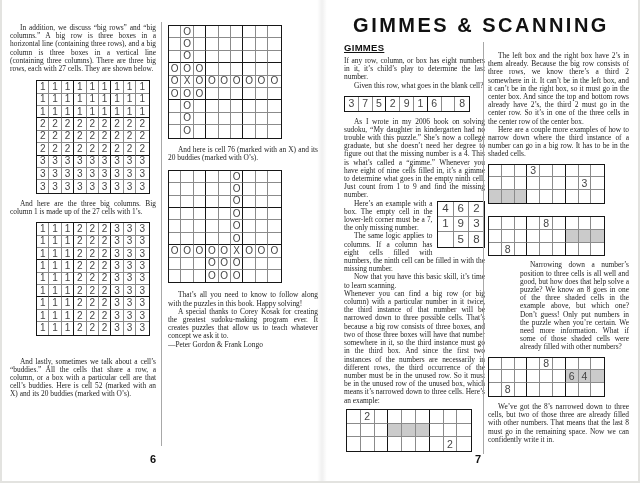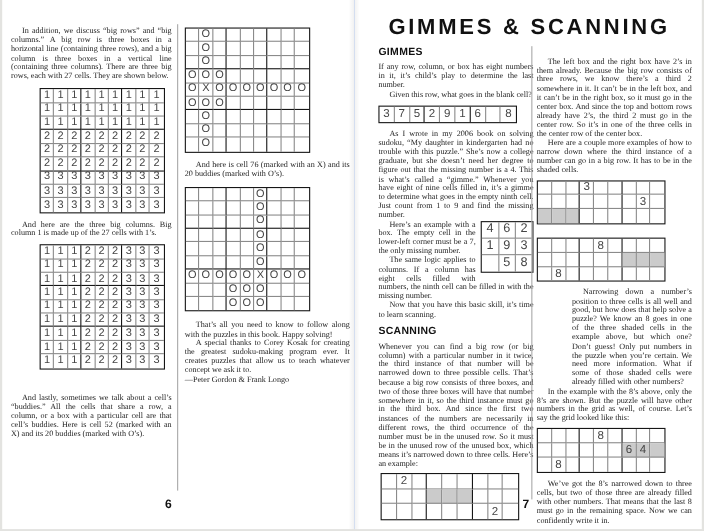--- a/index.html
+++ b/index.html
@@ -15,21 +15,21 @@
   .edge.r{right:0;top:0;width:2px;height:483px;}
   .edge.b{left:0;bottom:0;width:640px;height:2px;}
 
   
   .bt{font-size:7.4px;line-height:8.2px;text-align:justify;margin:0;}
   .ind{text-indent:10px;}
   .sig{text-align:left;padding-right:2px;}
   .h1{font-family:"Liberation Sans",sans-serif;font-weight:bold;font-size:20px;
       letter-spacing:2.5px;text-align:center;margin:0;color:#111;}
   .h2{font-family:"Liberation Sans",sans-serif;font-weight:bold;font-size:9.5px;
-      letter-spacing:.3px;margin:0 0 4px 0;color:#111;}
+      letter-spacing:.3px;margin:0 0 4px 0;color:#111;text-decoration:underline;}
   .pagenum{position:absolute;font-family:"Liberation Sans",sans-serif;font-weight:bold;
       font-size:11px;color:#111;}
 
   
   .lp-col1{position:absolute;left:10px;top:24px;width:146px;}
   .lp-col2{position:absolute;left:168px;top:25px;width:150px;}
   .lp-divider{position:absolute;left:161px;top:22px;width:1px;height:424px;background:#a8a8a8;}
   .rp-col1{position:absolute;left:22px;top:42px;width:141px;}
   .rp-col2{position:absolute;left:166px;top:52px;width:141px;}
   .rp-divider{position:absolute;left:161px;top:42px;width:1px;height:412px;background:#a8a8a8;}
@@ -453,21 +453,20 @@
               <div class="cell lastc">3</div>
               <div class="cell lastr"></div>
               <div class="cell lastr">5</div>
               <div class="cell lastc lastr">8</div>
             </div>
         </div>
         <p class="bt ind">Here’s an example with a box. The empty cell in the lower-left corner must be a 7, the only missing number.</p>
         <p class="bt ind">The same logic applies to columns. If a column has eight cells filled with numbers, the ninth cell can be filled in with the missing number.</p>
       </div>
       <p class="bt ind">Now that you have this basic skill, it’s time to learn scanning.</p>
-      <h2 class="h2" style="margin-top:6px;">SCANNING</h2>
       <p class="bt">Whenever you can find a big row (or big column) with a particular number in it twice, the third instance of that number will be narrowed down to three possible cells. That’s because a big row consists of three boxes, and two of those three boxes will have that number somewhere in it, so the third instance must go in the third box. And since the first two instances of the numbers are necessarily in different rows, the third occurrence of the number must be in the unused row. So it must be in the unused row of the unused box, which means it’s narrowed down to three cells. Here’s an example:</p>
       <div class="sgrid g13 scanex" style="grid-template-columns: repeat(9, var(--cs));">
           <div class="cell"></div>
           <div class="cell">2</div>
           <div class="cell vthick"></div>
           <div class="cell"></div>
           <div class="cell"></div>
           <div class="cell vthick"></div>
           <div class="cell"></div>
           <div class="cell"></div>
@@ -550,21 +549,20 @@
           <div class="cell lastr">8</div>
           <div class="cell vthick lastr"></div>
           <div class="cell lastr"></div>
           <div class="cell lastr"></div>
           <div class="cell vthick lastr"></div>
           <div class="cell lastr"></div>
           <div class="cell lastr"></div>
           <div class="cell lastc lastr"></div>
         </div>
       <p class="bt ind mt5">Narrowing down a number’s position to three cells is all well and good, but how does that help solve a puzzle? We know an 8 goes in one of the three shaded cells in the example above, but which one? Don’t guess! Only put numbers in the puzzle when you’re certain. We need more information. What if some of those shaded cells were already filled with other numbers?</p>
-      <p class="bt ind">In the example with the 8’s above, only the 8’s are shown. But the puzzle will have other numbers in the grid as well, of course. Let’s say the grid looked like this:</p>
       <div class="sgrid g128 exg3" style="grid-template-columns: repeat(9, var(--cs));">
           <div class="cell"></div>
           <div class="cell"></div>
           <div class="cell vthick"></div>
           <div class="cell"></div>
           <div class="cell">8</div>
           <div class="cell vthick"></div>
           <div class="cell"></div>
           <div class="cell"></div>
           <div class="cell lastc"></div>

